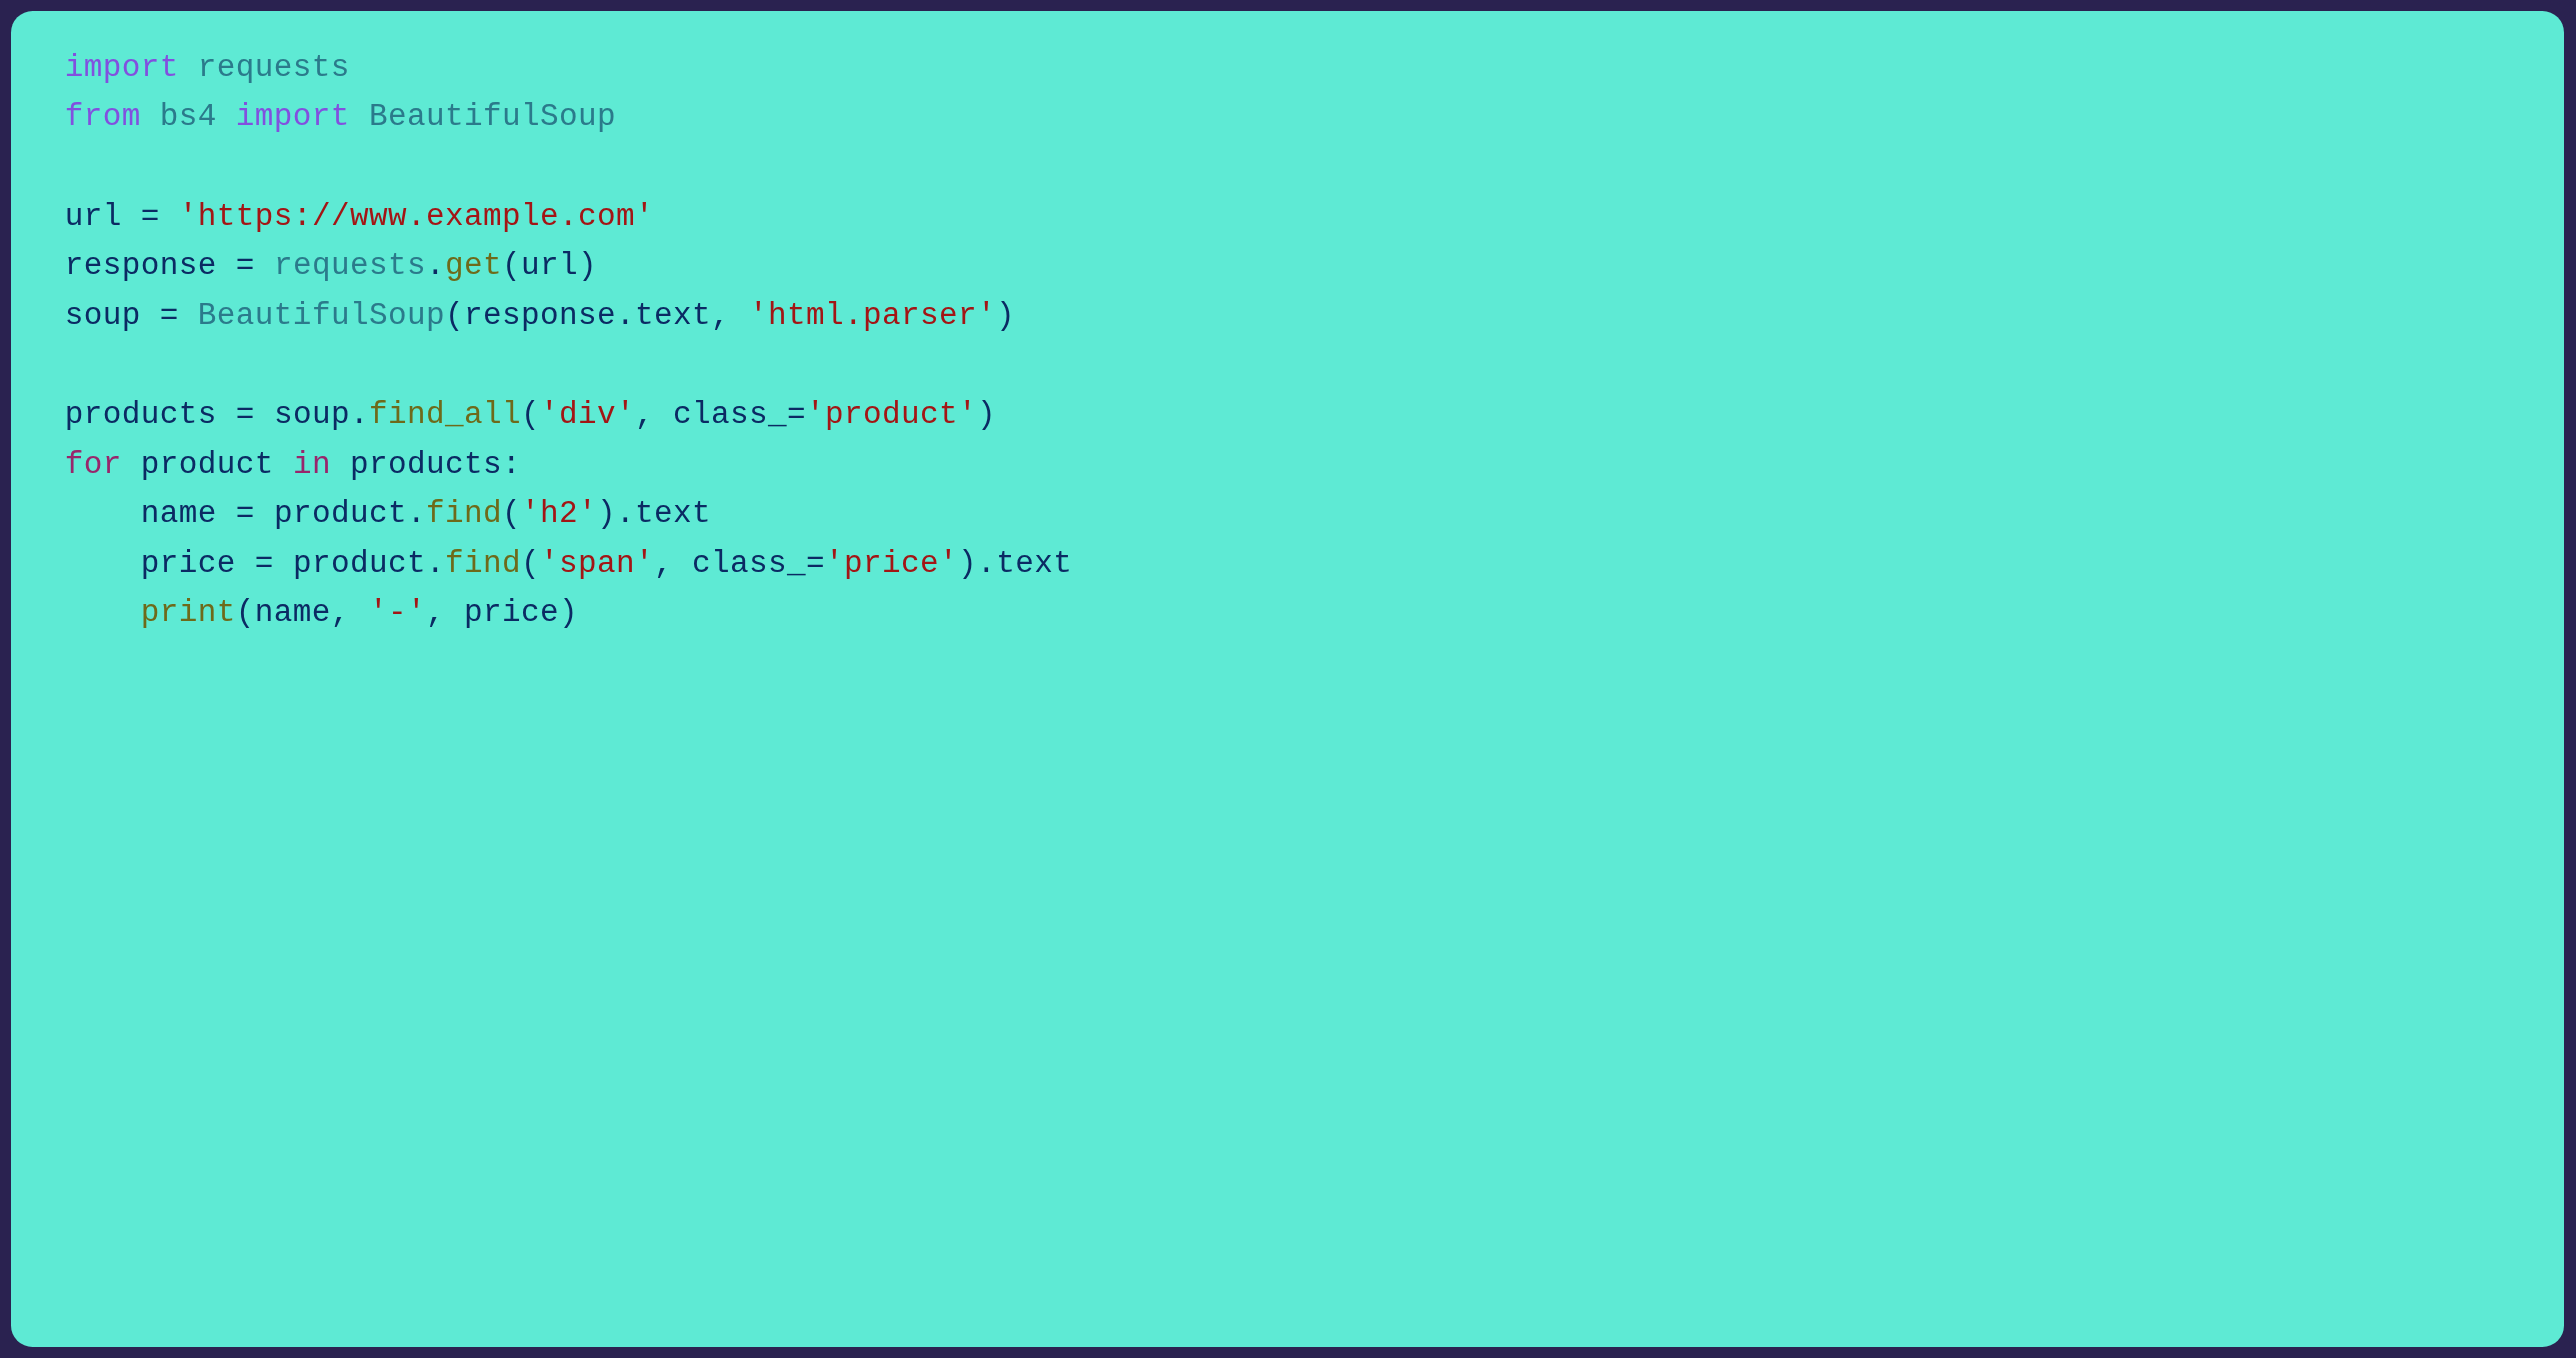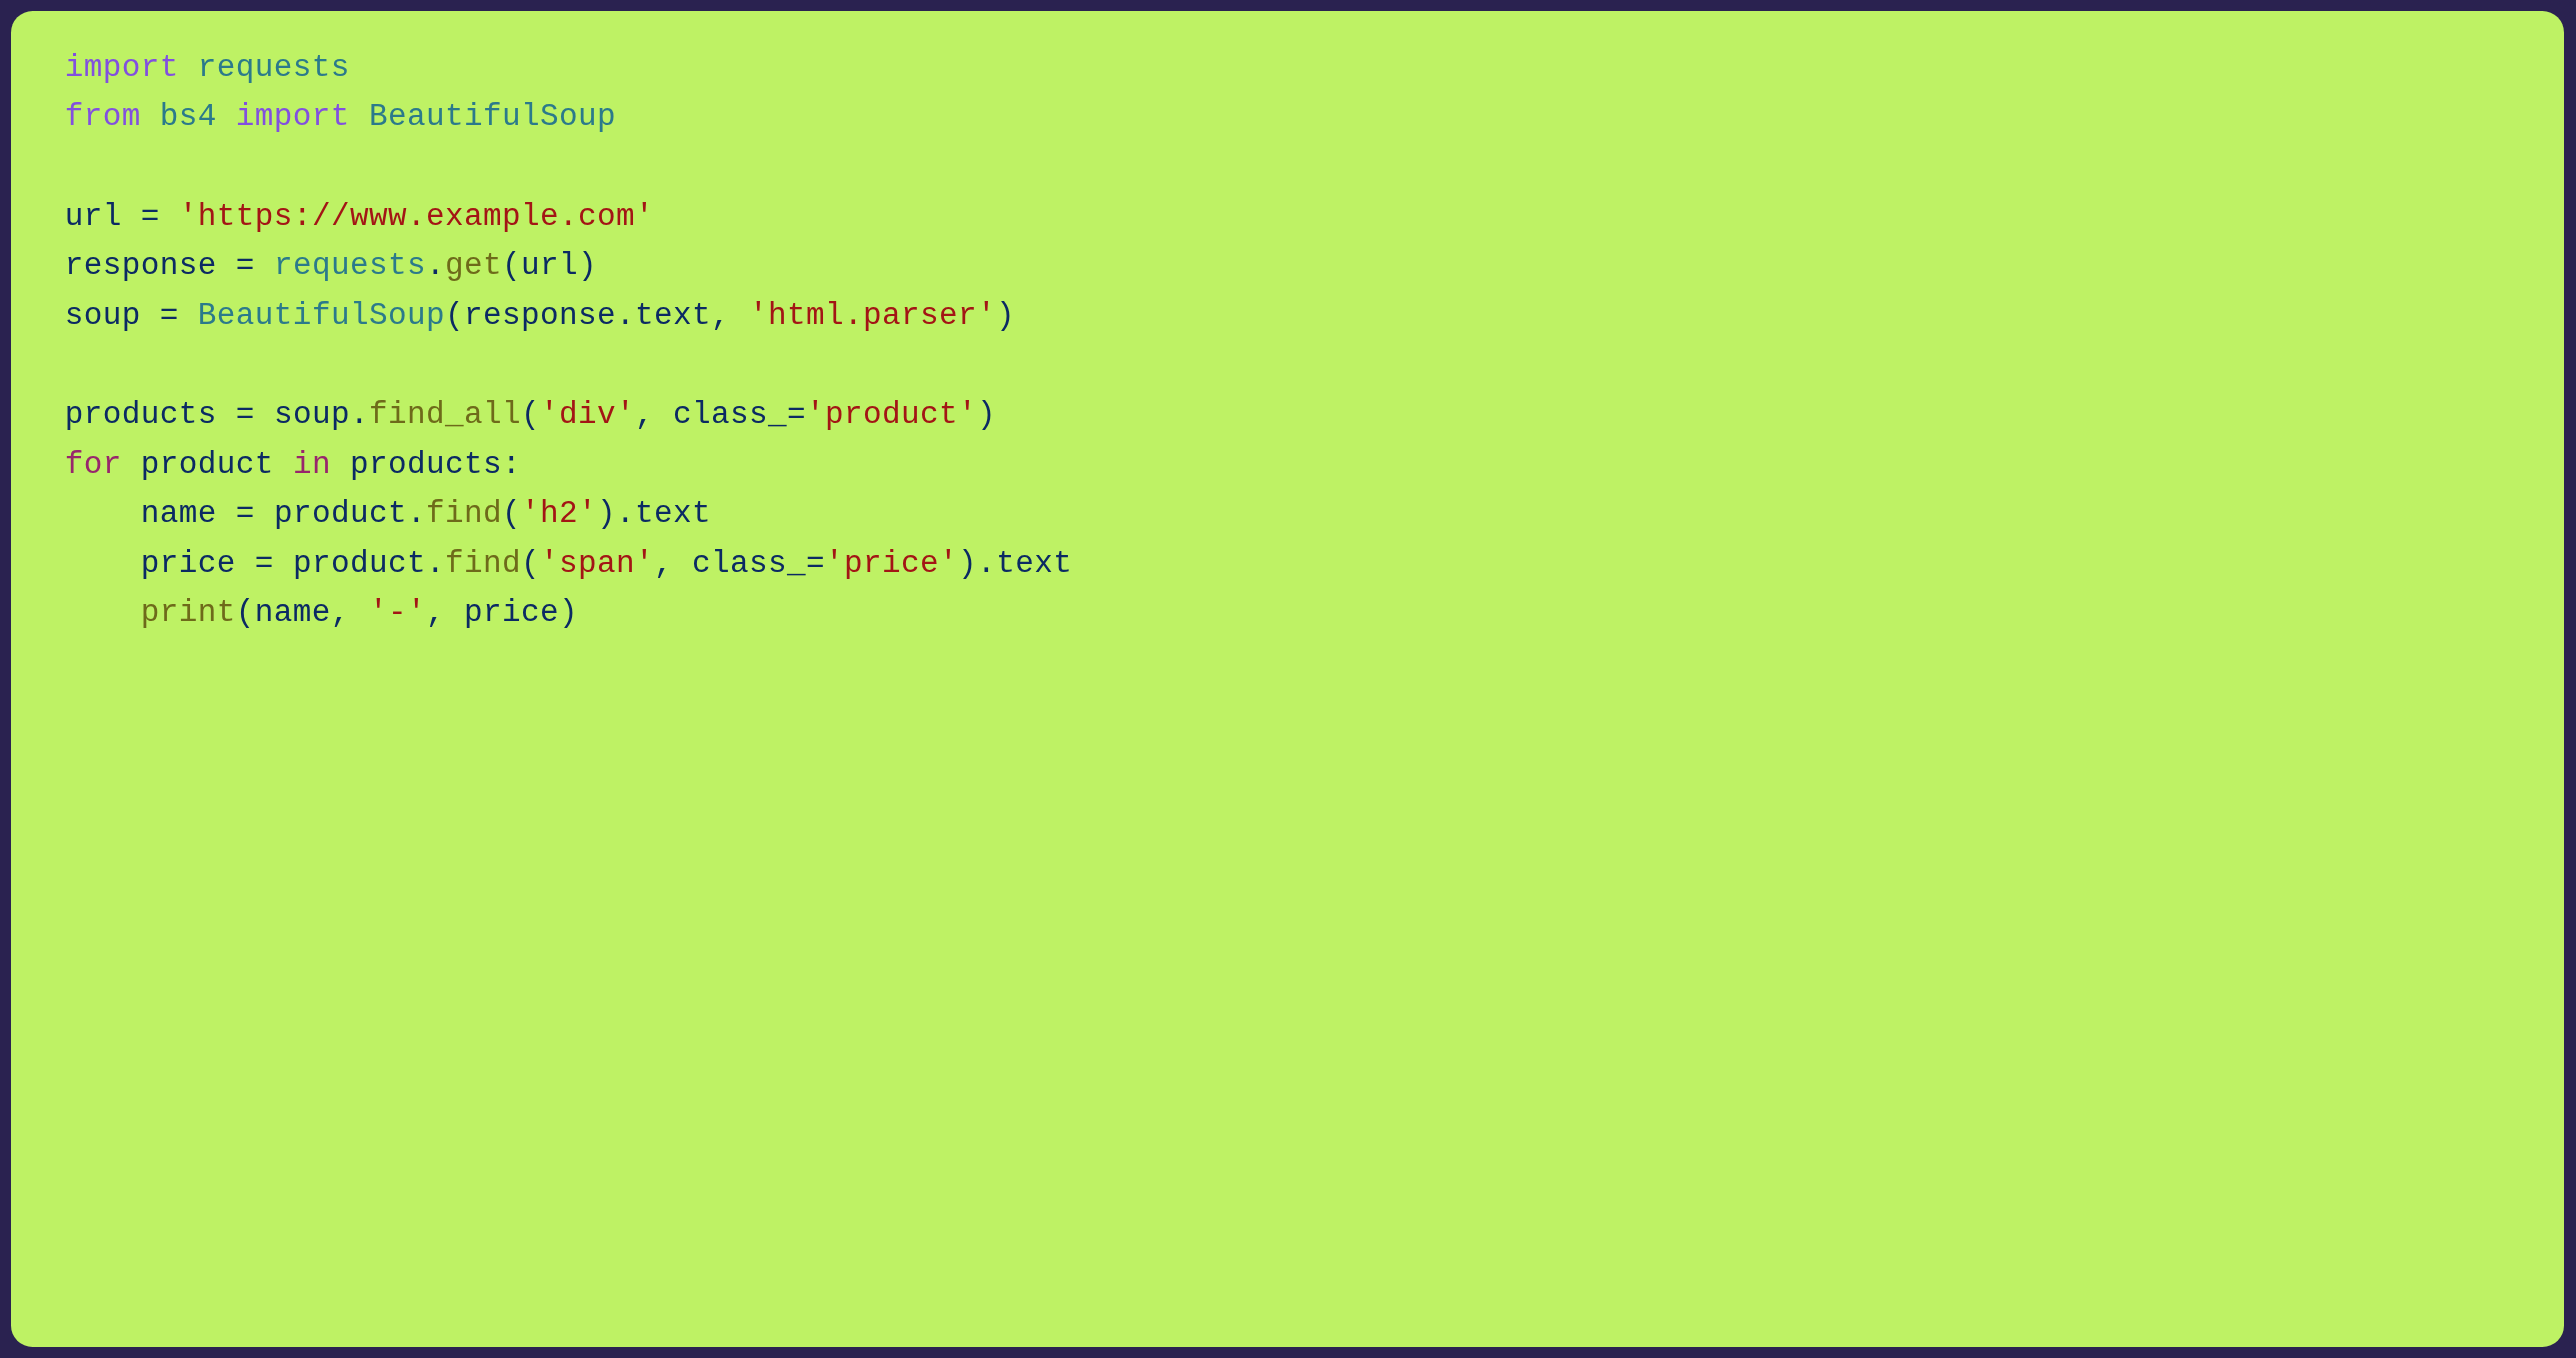--- a/index.html
+++ b/index.html
@@ -4,21 +4,21 @@
 <style>
   html, body {
     margin: 0;
     padding: 0;
     width: 100%;
     height: 100%;
     background: #2a2250;
     font-family: "SFMono-Regular", "Menlo", "Consolas", "Liberation Mono", monospace;
   }
   .card {
-    background: #bef264;
+    background: #5eead4;
     border-radius: 21.6px;
     margin: 10.8px 12.3px 10.8px 10.8px;
     padding: 32px 38px 31px 54px;
     box-sizing: border-box;
     min-height: calc(100% - 21.6px);
   }
   pre.code {
     margin: 0;
     font-family: inherit;
     font-size: 31px;

